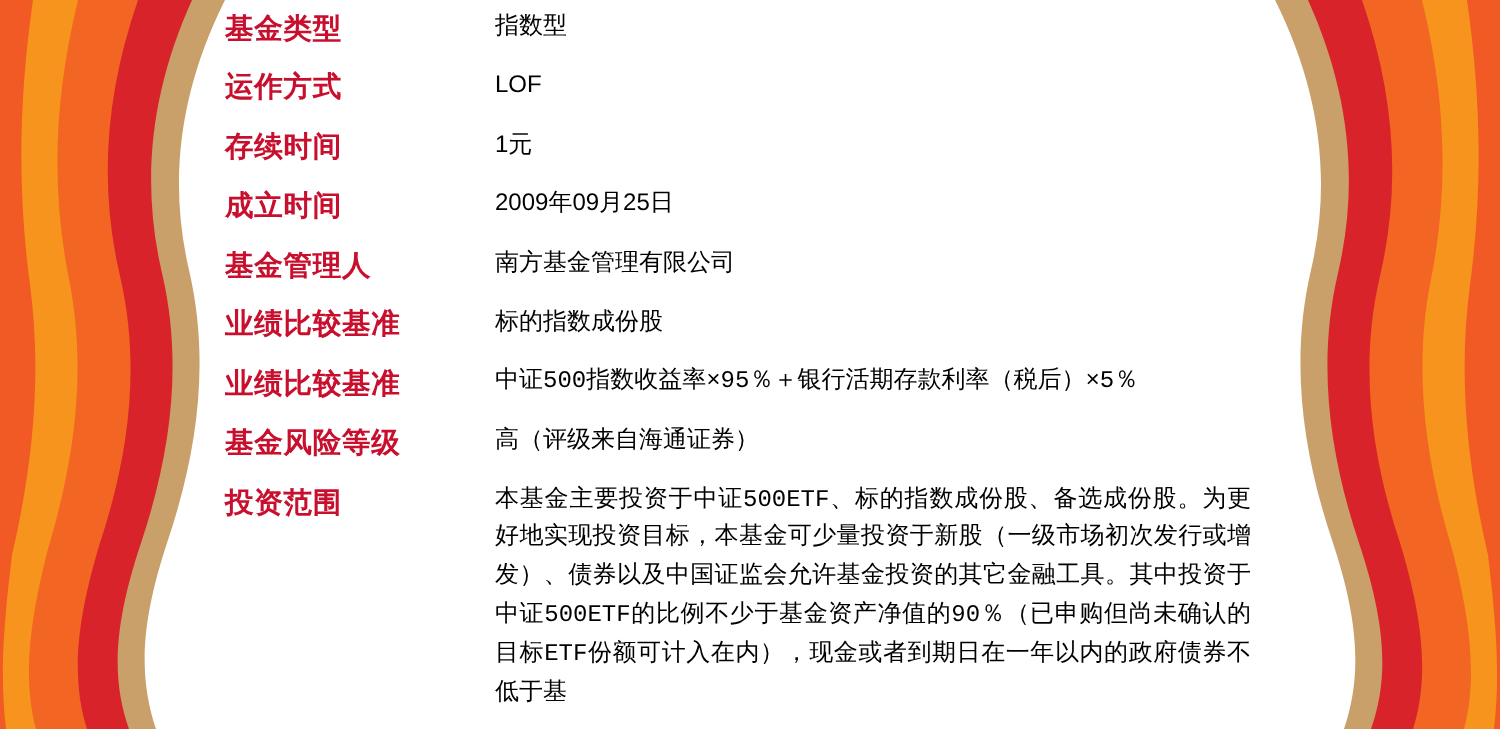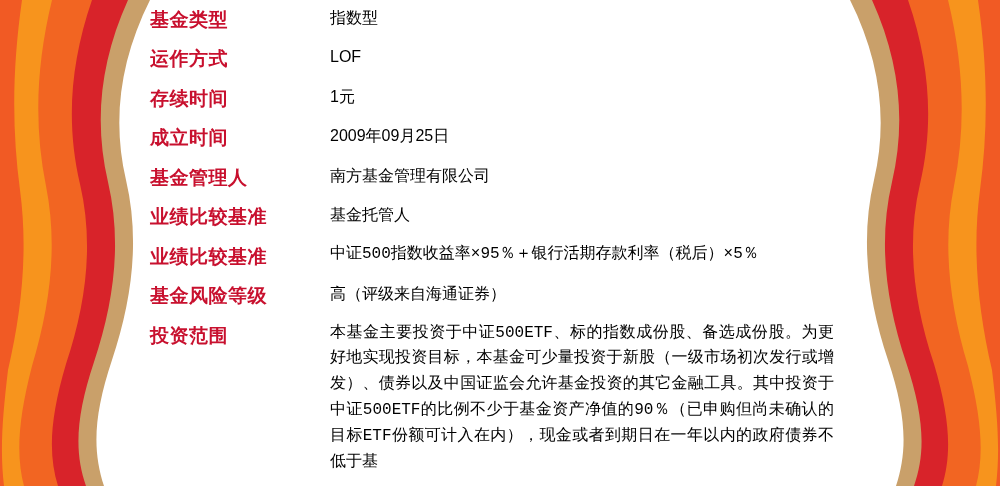--- a/index.html
+++ b/index.html
@@ -103,21 +103,21 @@
       <tr>
         <td class="label-cell">成立时间</td>
         <td class="value-cell">2009年09月25日</td>
       </tr>
       <tr>
         <td class="label-cell">基金管理人</td>
         <td class="value-cell">南方基金管理有限公司</td>
       </tr>
       <tr>
         <td class="label-cell">业绩比较基准</td>
-        <td class="value-cell">基金托管人</td>
+        <td class="value-cell">标的指数成份股</td>
       </tr>
       <tr>
         <td class="label-cell">业绩比较基准</td>
         <td class="value-cell wide">中证500指数收益率×95％＋银行活期存款利率（税后）×5％</td>
       </tr>
       <tr>
         <td class="label-cell">基金风险等级</td>
         <td class="value-cell">高（评级来自海通证券）</td>
       </tr>
       <tr>

